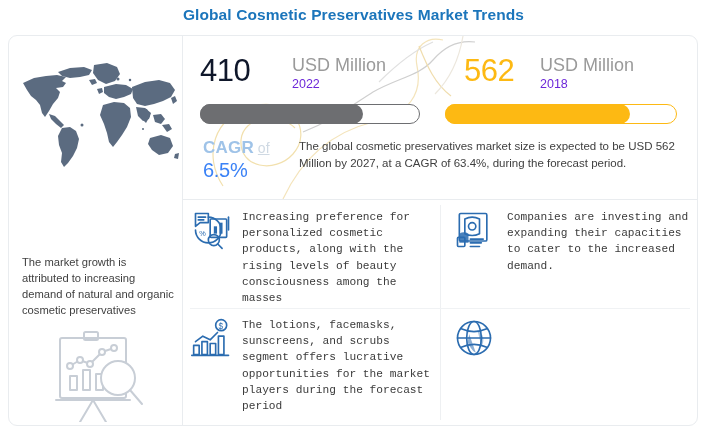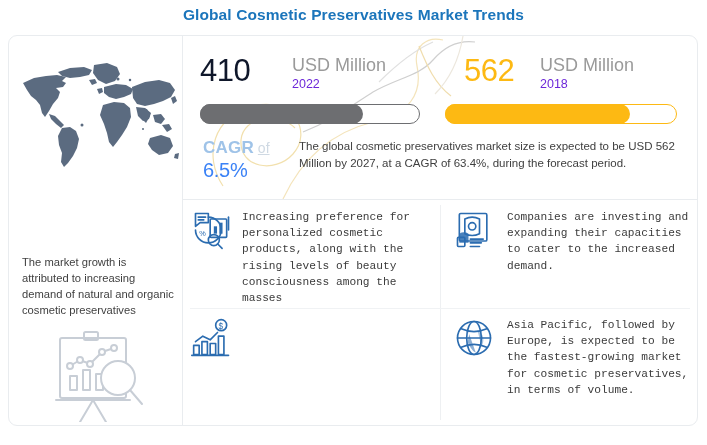--- a/index.html
+++ b/index.html
@@ -373,30 +373,30 @@
         <circle cx="34" cy="10" r="6"></circle>
         <text x="31" y="14" font-size="9" fill="#2b6cb0" stroke="none" font-family="Liberation Sans, sans-serif">$</text>
         <polyline points="6,28 14,22 22,26 30,18"></polyline>
         <rect x="4" y="32" width="6" height="10"></rect>
         <rect x="13" y="28" width="6" height="14"></rect>
         <rect x="22" y="30" width="6" height="12"></rect>
         <rect x="31" y="22" width="6" height="20"></rect>
         <line x1="2" y1="43" x2="42" y2="43"></line>
       </g>
     </svg>
+    <div class="card-text">The lotions, facemasks, sunscreens, and scrubs segment offers lucrative opportunities for the market players during the forecast period</div>
   </div>
 
   <div class="card card-4">
     <svg class="card-icon" viewBox="0 0 48 48">
       <g fill="none" stroke="#2b6cb0" stroke-width="1.8" stroke-linecap="round" stroke-linejoin="round">
         <circle cx="24" cy="24" r="18"></circle>
         <ellipse cx="24" cy="24" rx="8" ry="18"></ellipse>
         <line x1="6" y1="24" x2="42" y2="24"></line>
         <path d="M10 14 q14 6 28 0"></path>
         <path d="M10 34 q14 -6 28 0"></path>
         <path d="M16 12 q4 6 2 12 q-2 6 2 10 q3 5 6 6" fill="#2b6cb0" stroke="none" opacity="0.55"></path>
         <path d="M28 16 q5 2 6 8 q1 5 -2 9" fill="#2b6cb0" stroke="none" opacity="0.4"></path>
       </g>
     </svg>
-    <div class="card-text">Asia Pacific, followed by Europe, is expected to be the fastest-growing market for cosmetic preservatives, in terms of volume.</div>
   </div>
 
 </div>
 
 </body></html>

